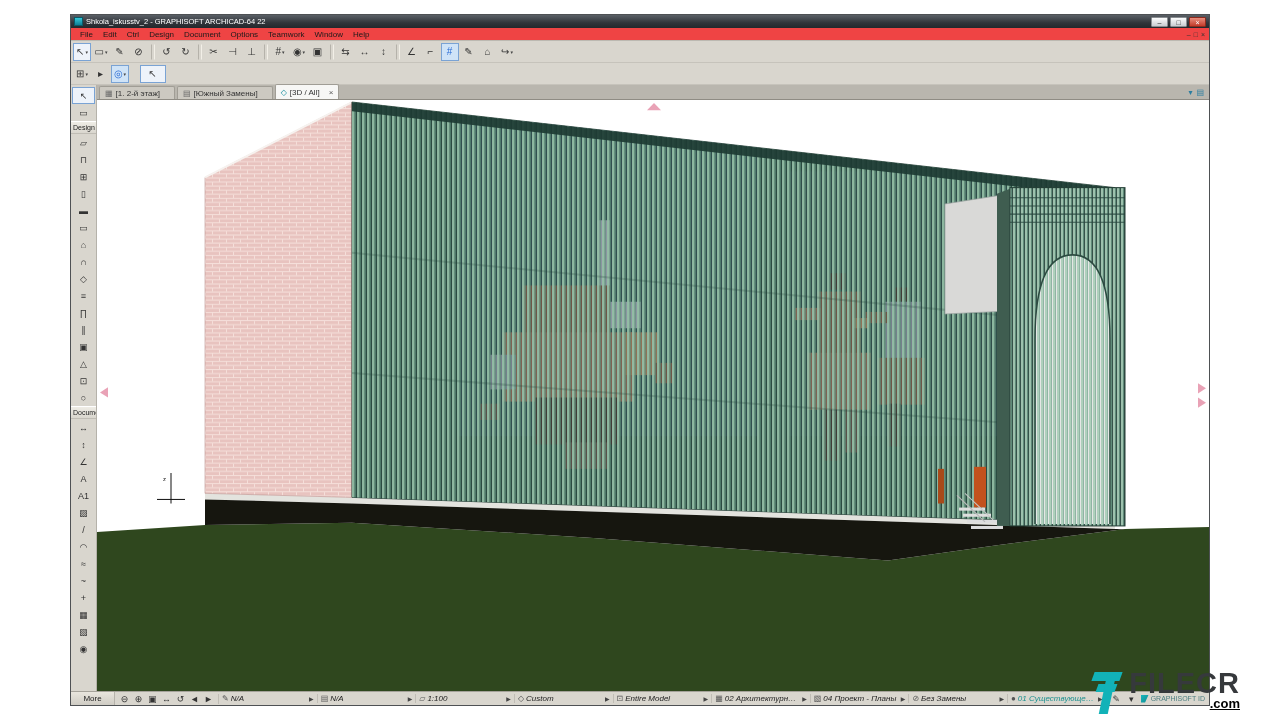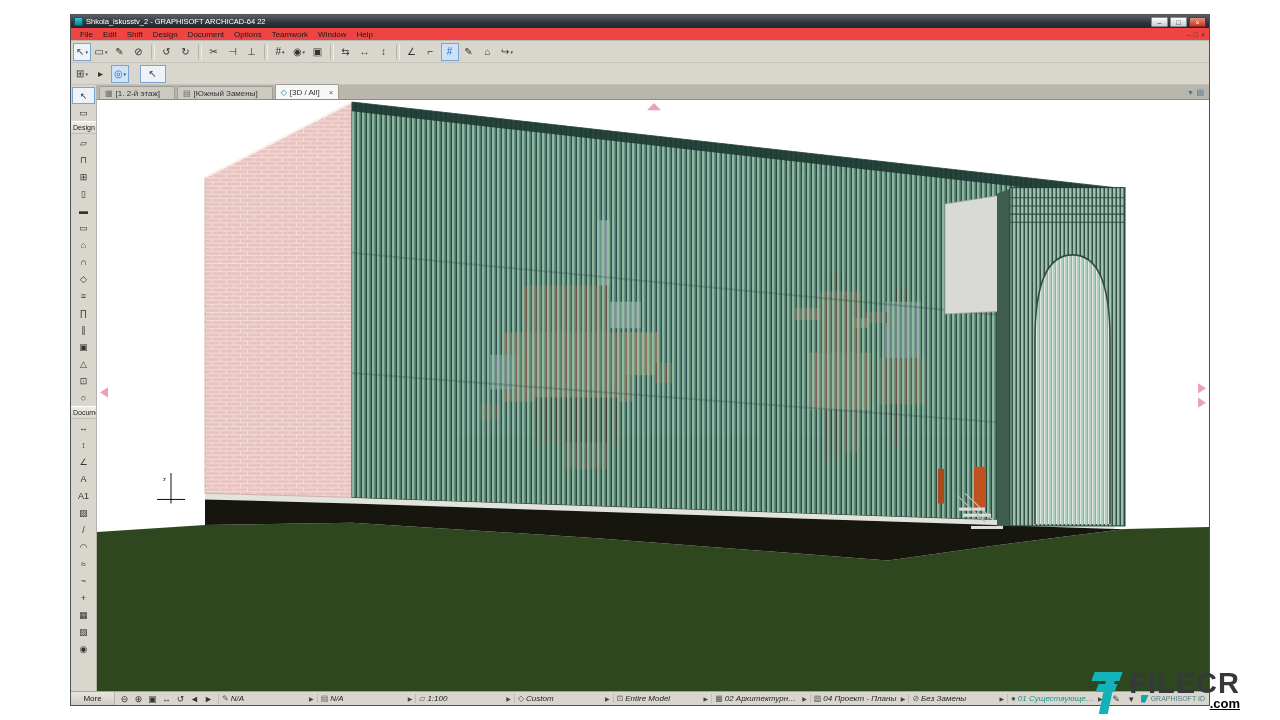--- a/index.html
+++ b/index.html
@@ -118,21 +118,21 @@
         <div class="winbtn">□</div>
         <div class="winbtn close">×</div>
       </div>
     </div>
 
     <div class="menubar">
       <div class="menuitems">
 
       <span class="menu-item">File</span>
           <span class="menu-item">Edit</span>
-          <span class="menu-item">Shift</span>
+          <span class="menu-item">Ctrl</span>
           <span class="menu-item">Design</span>
           <span class="menu-item">Document</span>
           <span class="menu-item">Options</span>
           <span class="menu-item">Teamwork</span>
           <span class="menu-item">Window</span>
           <span class="menu-item">Help</span>
         </div>
       <div class="doc-controls">
         <span>–</span>
         <span>□</span>

